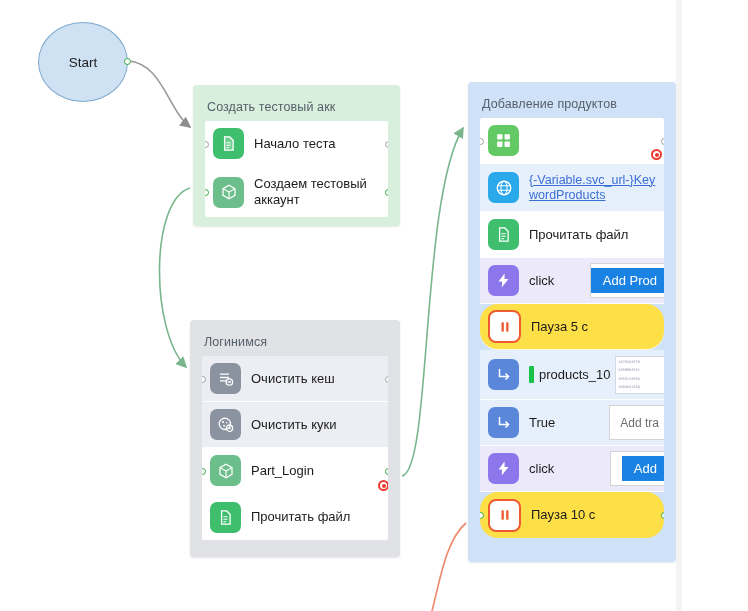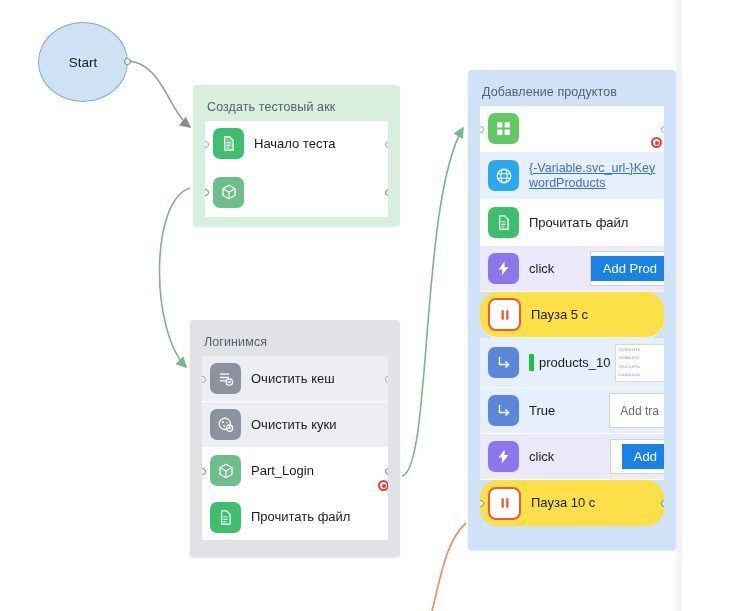--- a/index.html
+++ b/index.html
@@ -26,21 +26,21 @@
   .group{position:absolute;border-radius:4px;box-sizing:border-box;}
   .group-title{
     font-size:12.5px;color:#56606a;
     padding:9px 0 7px 14px;letter-spacing:.1px;margin-top:6px;
   }
   .group-body{margin:0 12px 12px 12px;border-radius:2px;overflow:hidden;}
   .g-green{left:193px;top:85px;width:207px;height:141px;background:#d8efdd;
            box-shadow:0 1px 2px rgba(0,0,0,.10);}
   .g-gray {left:190px;top:320px;width:210px;height:237px;background:#e0e2e6;
            box-shadow:0 1px 2px rgba(0,0,0,.10);}
-  .g-blue {left:468px;top:70px;width:208px;height:480px;background:#cfe2f8;
+  .g-blue {left:468px;top:82px;width:208px;height:480px;background:#cfe2f8;
            box-shadow:0 1px 2px rgba(0,0,0,.10);}
 
   
   .row{
     display:flex;align-items:center;
     min-height:46px;box-sizing:border-box;
     padding:5px 8px;position:relative;
     border-bottom:1px solid rgba(255,255,255,.85);
   }
   .row:last-child{border-bottom:none;}
@@ -162,20 +162,21 @@
         <span class="port port-gray port-r" style="top:20px;"></span>
       </div>
 
       <div class="row row-green" style="min-height:50px">
         <span class="ico ico-greenmid">
           <svg width="18" height="18" viewBox="0 0 24 24">
               <path fill="none" stroke="#fff" stroke-width="1.7" d="M12 3l8 4.5v9L12 21l-8-4.5v-9z"></path>
               <path fill="none" stroke="#fff" stroke-width="1.5" d="M4 7.5l8 4.5 8-4.5M12 12v9"></path>
             </svg>
         </span>
+        <span class="row-label">Создаем тестовый аккаунт</span>
         <span class="port port-green port-l" style="top:22px;"></span>
         <span class="port port-green port-r" style="top:22px;"></span>
       </div>
 
     </div>
   </div>
 
   <div class="group g-gray">
     <div class="group-title">Логинимся</div>
     <div class="group-body">

